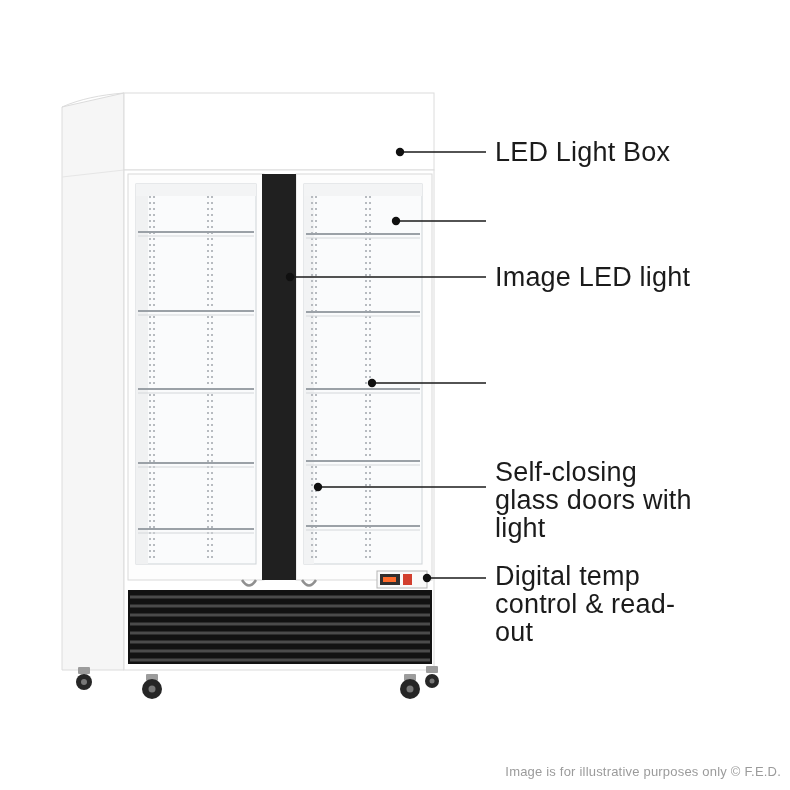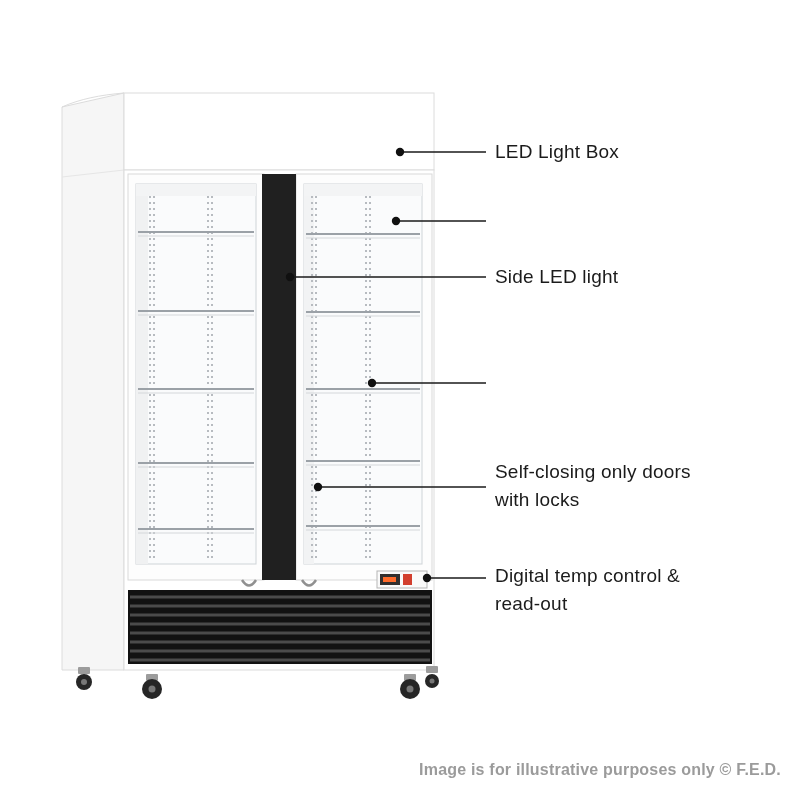--- a/index.html
+++ b/index.html
@@ -6,35 +6,34 @@
   body{
     width:790px;height:790px;position:relative;overflow:hidden;
     background:#ffffff;
     font-family:"Liberation Sans", sans-serif;
   }
   .stage{position:absolute;inset:0}
   svg.fridge{position:absolute;left:0;top:0;display:block}
   .callout{
     position:absolute;
     color:#1b1b1b;
-    font-size:19px;
+    font-size:27px;
     line-height:28px;
     font-weight:500;
     letter-spacing:.2px;
   }
   .nowrap{white-space:nowrap}
   .wrap{width:205px}
   .footer{
     position:absolute;
     right:9px;
     bottom:11px;
-    font-size:16px;
+    font-size:13px;
     color:#9b9b9b;
     letter-spacing:.2px;
-    font-weight:bold;
   }
 </style>
 </head>
 <body>
 
 <div class="stage">
 
   <svg class="fridge" width="790" height="790" viewBox="0 0 790 790">
 
     <g>
@@ -160,22 +159,22 @@
       <circle cx="290" cy="277" r="4.2"></circle>
       <circle cx="372" cy="383" r="4.2"></circle>
       <circle cx="318" cy="487" r="4.2"></circle>
       <circle cx="427" cy="578" r="4.2"></circle>
     </g>
   </svg>
 
   <div class="callout nowrap" style="left:495px;top:138px">LED Light Box</div>
 
 
-  <div class="callout nowrap" style="left:495px;top:263px">Side LED light</div>
+  <div class="callout nowrap" style="left:495px;top:263px">Image LED light</div>
 
 
-  <div class="callout wrap" style="left:495px;top:458px">Self-closing only doors with locks</div>
+  <div class="callout wrap" style="left:495px;top:458px">Self-closing glass doors with light</div>
 
   <div class="callout wrap" style="left:495px;top:562px">Digital temp control &amp; read-out</div>
 
   <div class="footer">Image is for illustrative purposes only © F.E.D.</div>
 
 </div>
 
 </body></html>

